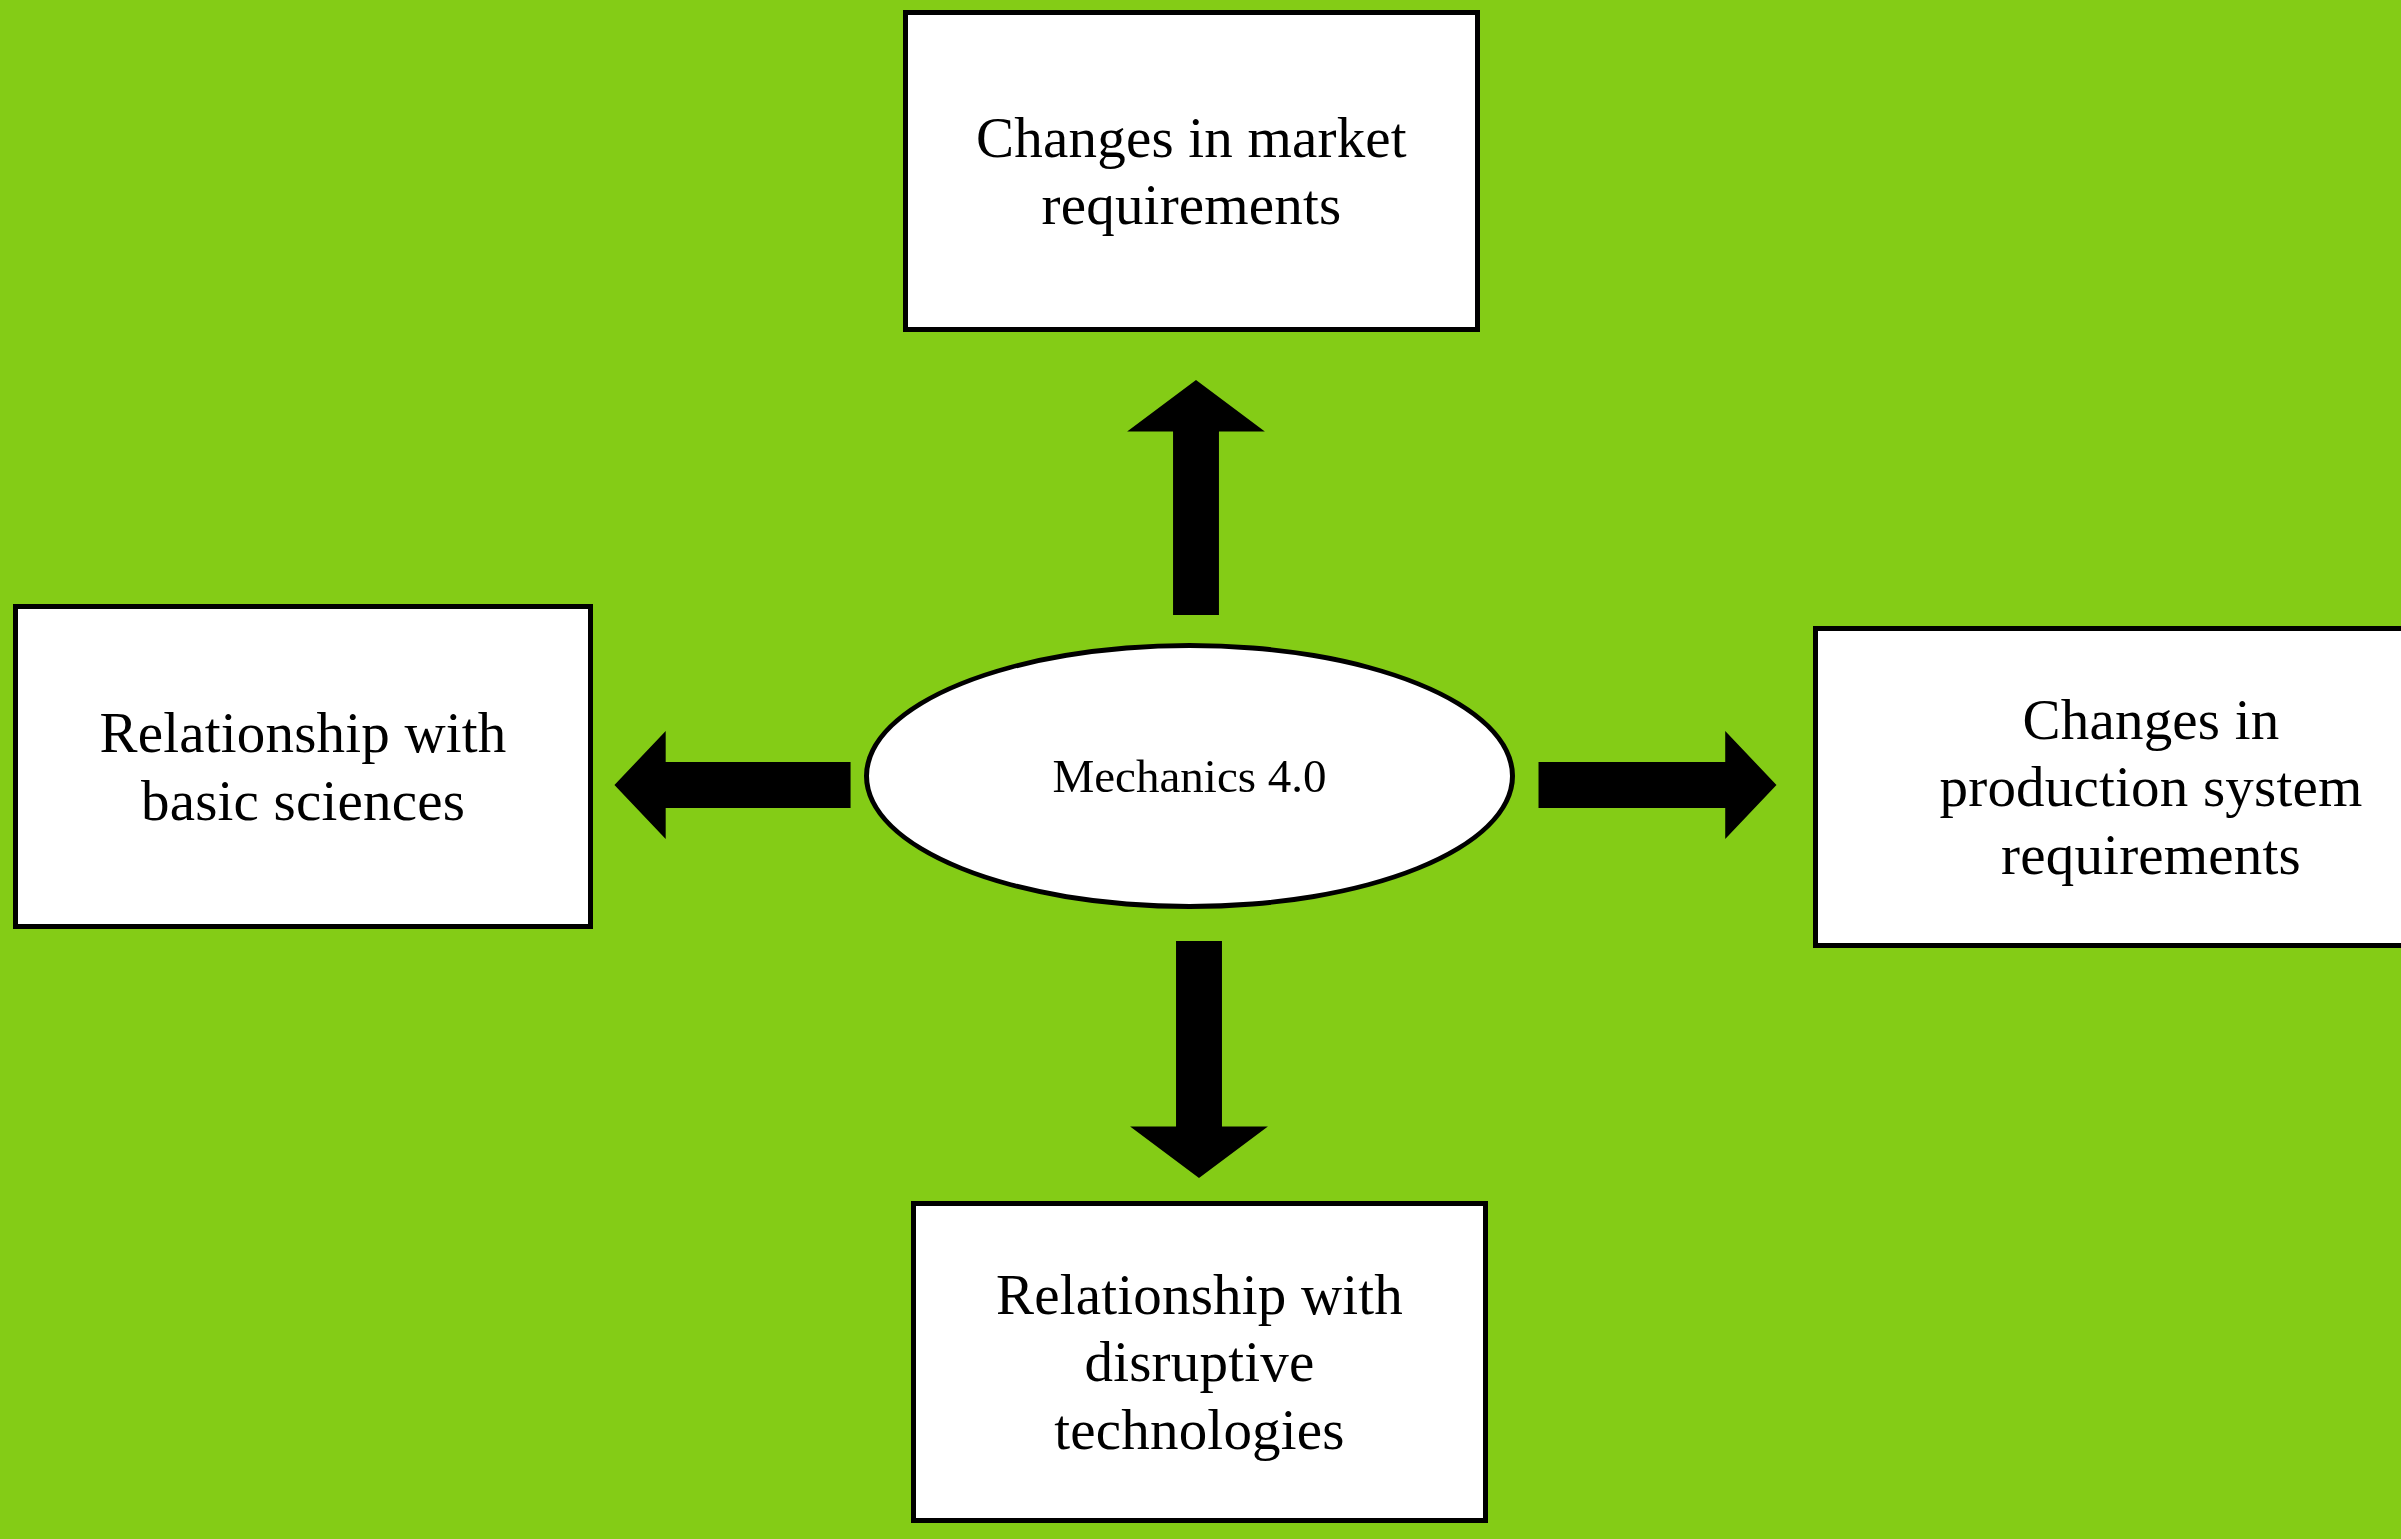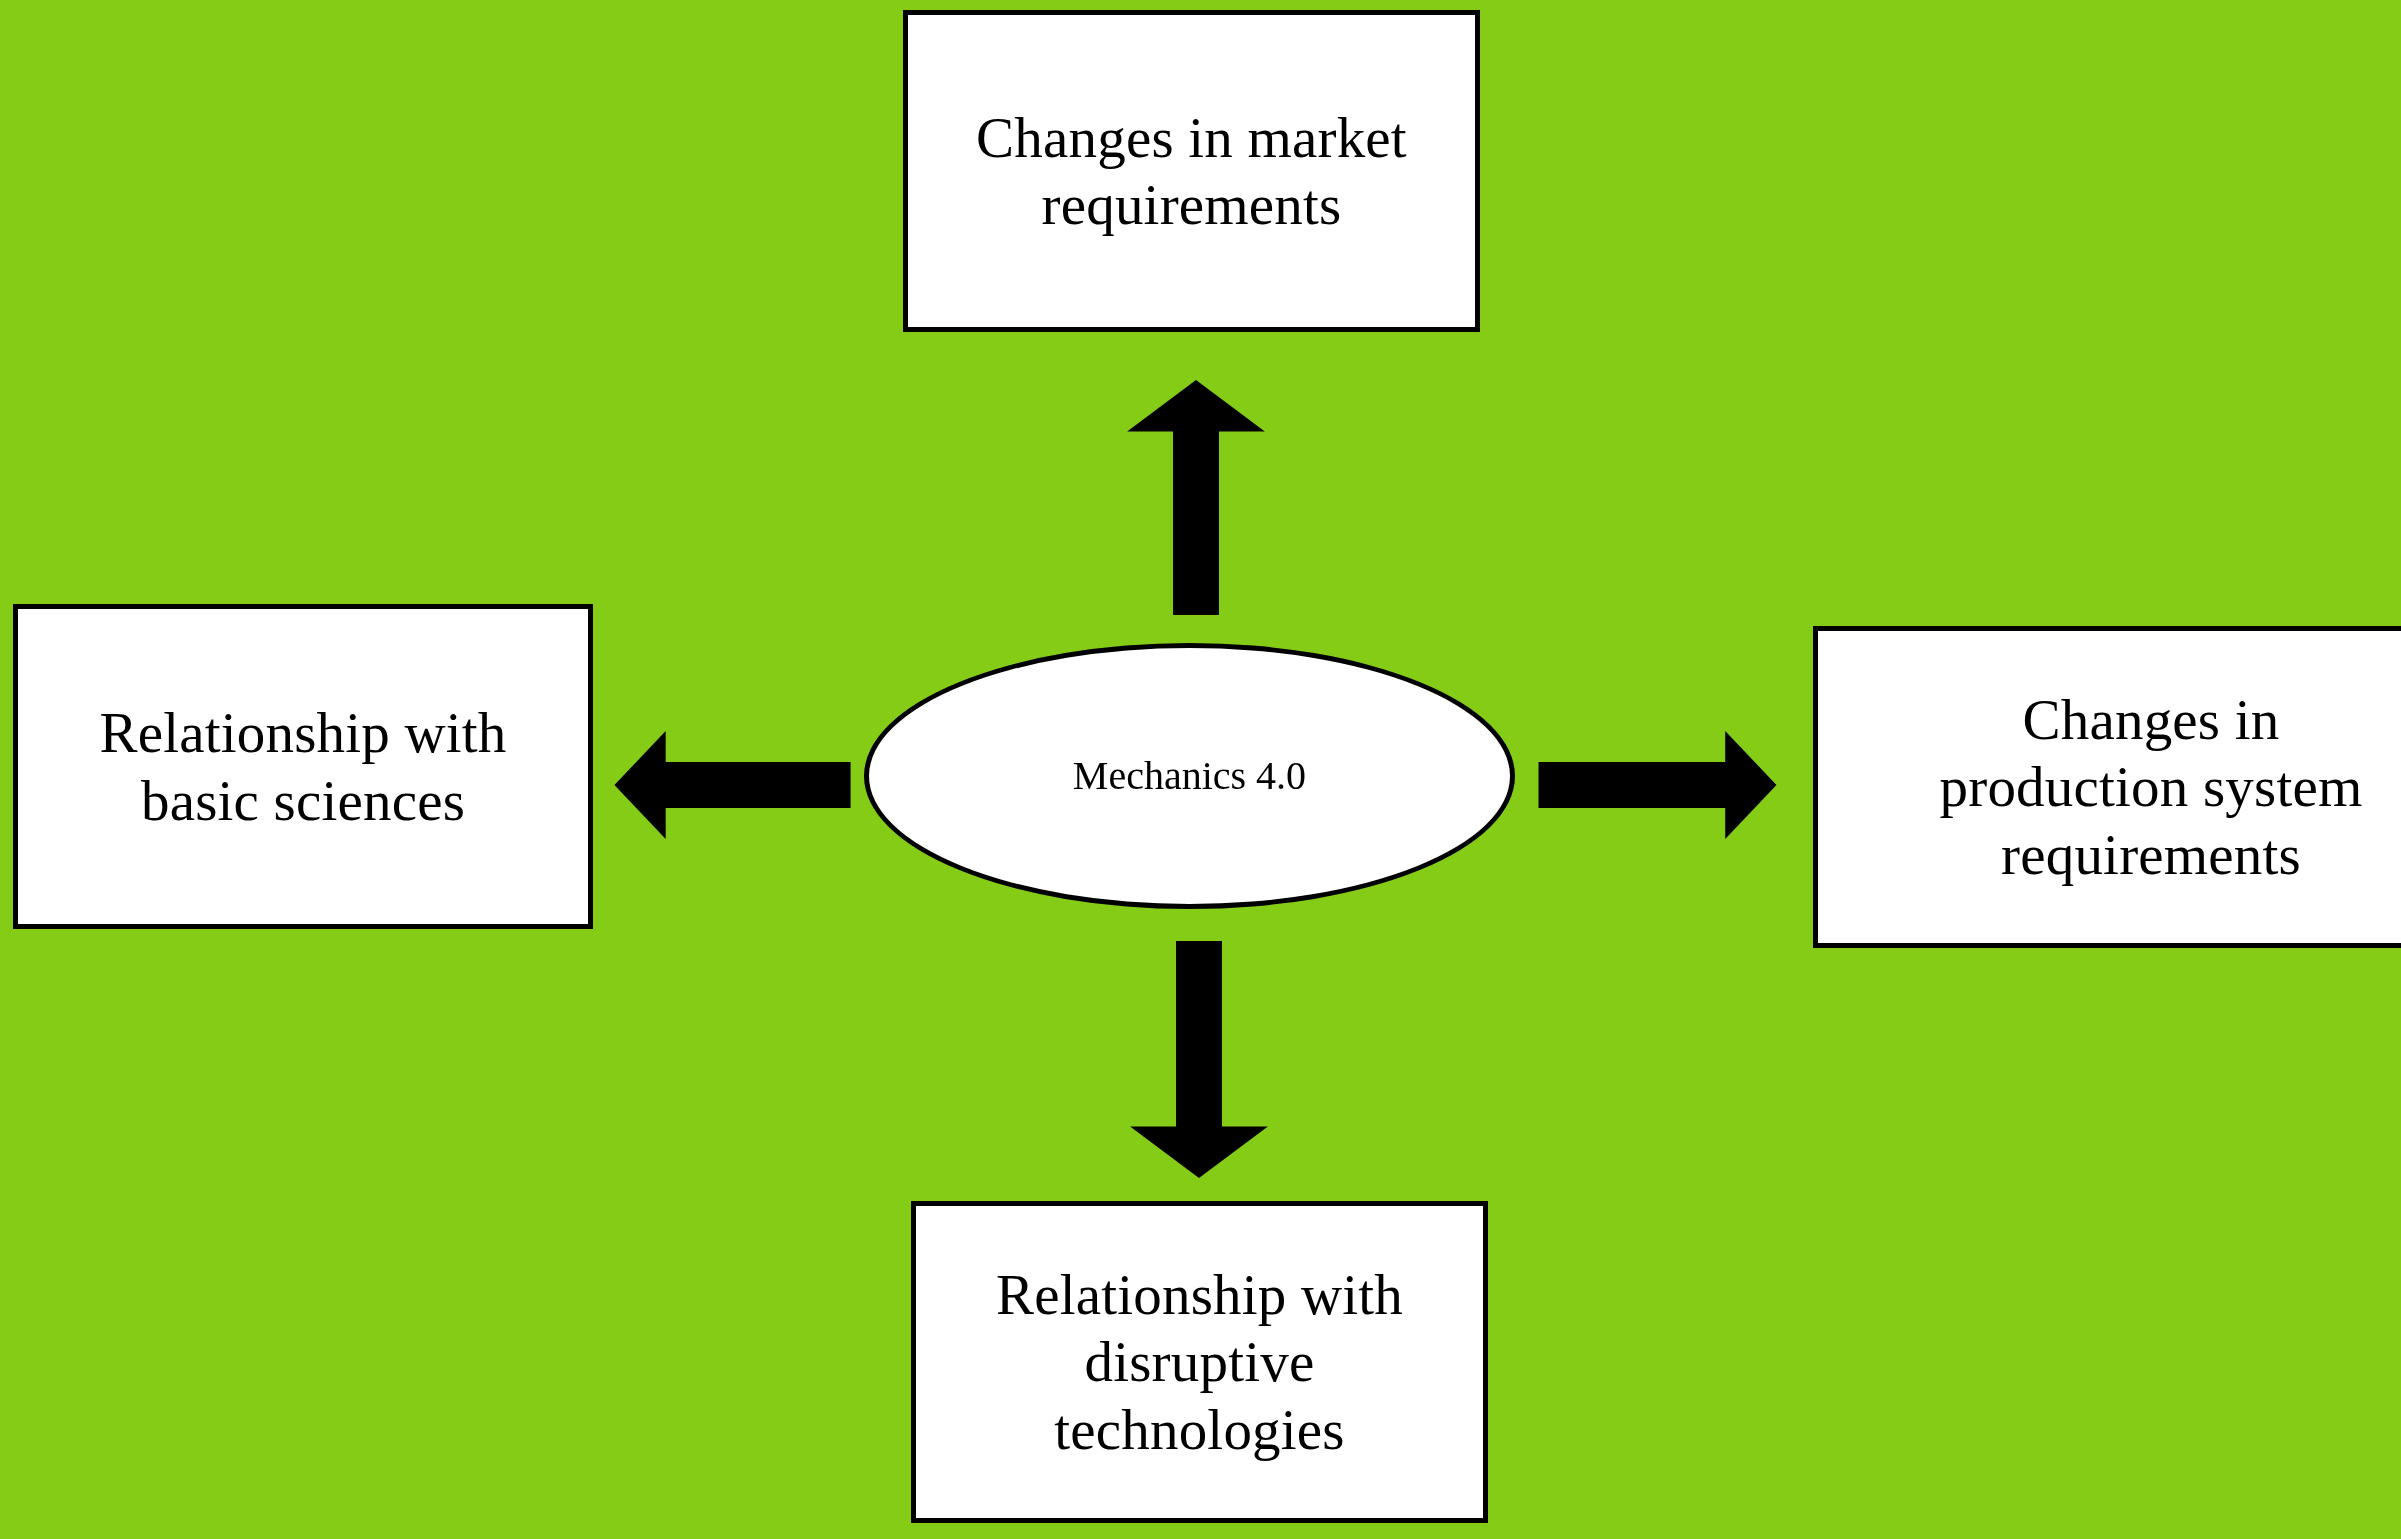--- a/index.html
+++ b/index.html
@@ -56,21 +56,21 @@
     box-sizing: border-box;
     border: 5.5px solid #000000;
     border-radius: 50%;
     background: #ffffff;
     display: flex;
     align-items: center;
     justify-content: center;
     z-index: 3;
   }
   #center-ellipse .node-label {
-    font-size: 40px;
+    font-size: 47px;
     line-height: 1.15;
     text-align: center;
   }
 
   
   .arrow-svg {
     position: absolute;
     z-index: 2;
   }
   .arrow-shape {

